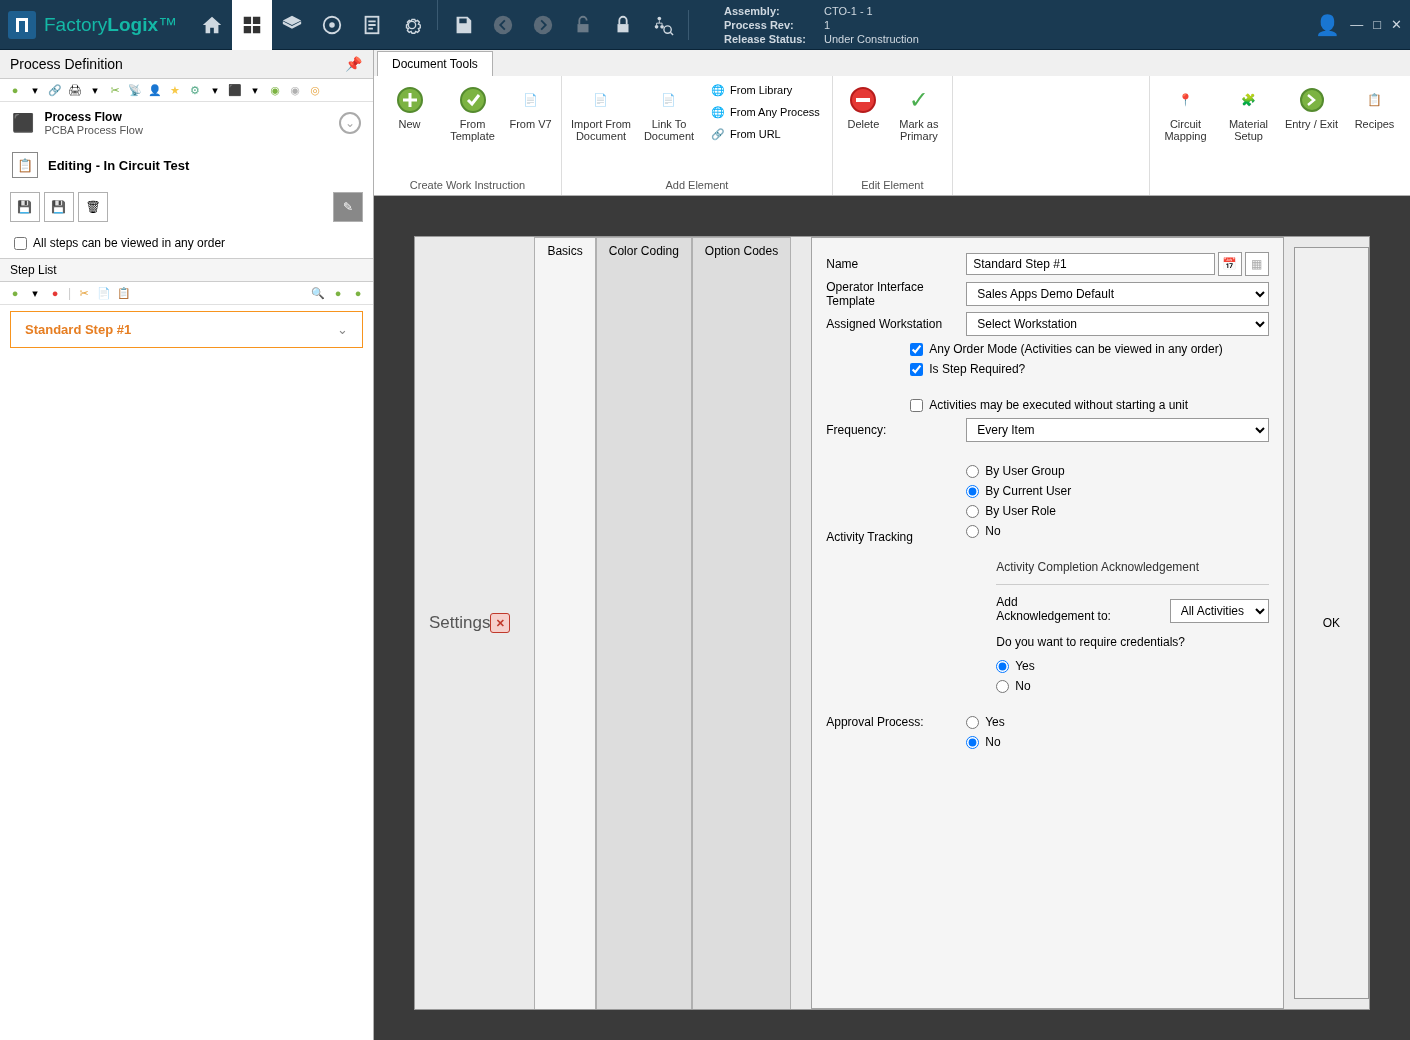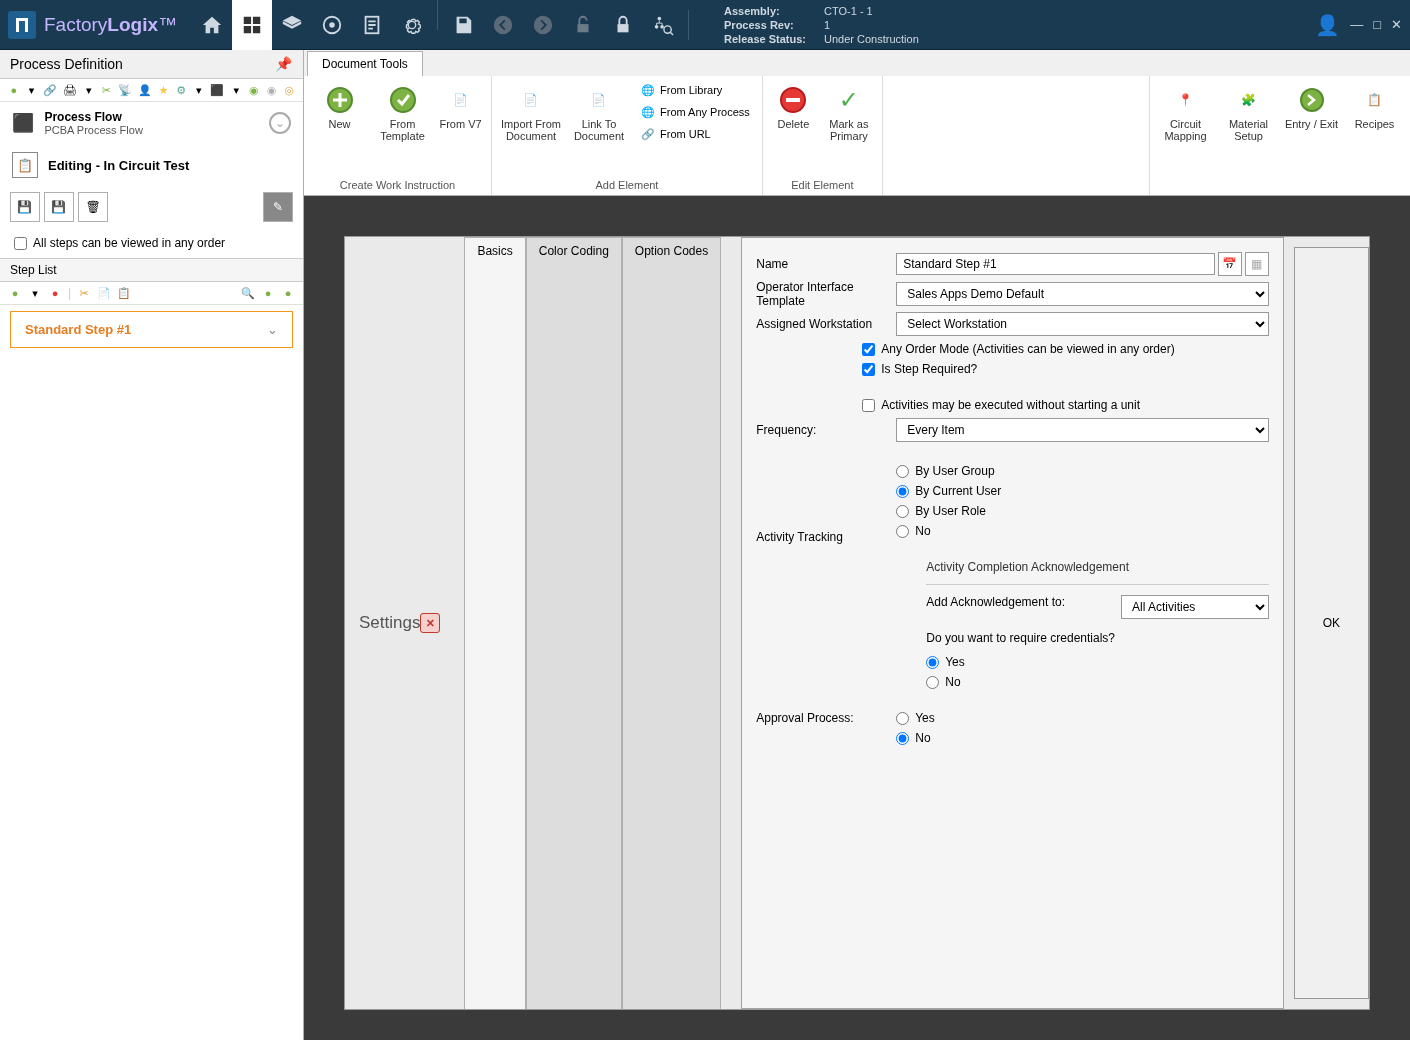--- a/index.html
+++ b/index.html
@@ -2,37 +2,37 @@
 <html><head>
 <meta charset="utf-8">
 <style>
 * { box-sizing: border-box; margin: 0; padding: 0; }
 body { font-family: "Segoe UI", Arial, sans-serif; font-size: 12px; background: #0a3d62; width: 1410px; height: 1040px; overflow: hidden; }
 
 
 .topbar { background: #1a3a52; height: 50px; display: flex; align-items: center; padding: 0 8px; border-bottom: 1px solid #0a2438; }
 .logo-box { width: 28px; height: 28px; background: #1e5f8f; border-radius: 3px; display: flex; align-items: center; justify-content: center; margin-right: 8px; }
 .logo-box svg { fill: white; }
-.logo-text { color: #c4b5fd; font-size: 19px; font-weight: 300; margin-right: 15px; }
+.logo-text { color: #14b8a6; font-size: 19px; font-weight: 300; margin-right: 15px; }
 .logo-text b { font-weight: 600; }
 .top-icons { display: flex; gap: 0; }
 .top-icon { width: 40px; height: 50px; display: flex; align-items: center; justify-content: center; color: #cfd8e0; cursor: pointer; }
 .top-icon.active { background: white; color: #333; }
 .top-icon svg { width: 22px; height: 22px; fill: currentColor; }
 .top-divider { width: 1px; height: 30px; background: #3a5a72; margin: 0 5px; }
 .assembly-info { margin-left: 30px; color: #cfd8e0; font-size: 11px; line-height: 14px; }
 .assembly-info b { font-weight: 600; display: inline-block; width: 100px; }
 .window-controls { margin-left: auto; display: flex; gap: 10px; color: #cfd8e0; align-items: center; }
 .window-controls span { cursor: pointer; font-size: 13px; }
 
 
 .main-layout { display: flex; height: 990px; }
 
 
-.left-panel { width: 304px; background: #fff; border-right: 1px solid #b0b0b0; display: flex; flex-direction: column; }
+.left-panel { width: 374px; background: #fff; border-right: 1px solid #b0b0b0; display: flex; flex-direction: column; }
 .panel-header { background: #f0f0f0; padding: 6px 10px; font-size: 14px; border-bottom: 1px solid #ccc; display: flex; align-items: center; }
 .pin-icon { margin-left: auto; color: #555; }
 .mini-toolbar { padding: 4px 8px; display: flex; gap: 6px; align-items: center; border-bottom: 1px solid #e0e0e0; }
 .mini-icon { width: 14px; height: 14px; display: inline-flex; align-items: center; justify-content: center; font-size: 11px; }
 .process-flow-row { padding: 8px 12px; display: flex; align-items: center; gap: 10px; }
 .flow-icon { font-size: 18px; color: #333; }
 .flow-text { flex: 1; }
 .flow-text .title { font-size: 12px; font-weight: 600; }
 .flow-text .sub { font-size: 11px; color: #555; }
 .circle-arrow { width: 22px; height: 22px; border: 2px solid #aaa; border-radius: 50%; display: flex; align-items: center; justify-content: center; color: #aaa; }
@@ -74,26 +74,26 @@
 .settings-tabs { display: flex; gap: 0; padding: 0 10px; }
 .set-tab { padding: 6px 12px; border: 1px solid #b0b0b0; border-bottom: none; background: #ddd; font-size: 12px; cursor: pointer; }
 .set-tab.active { background: #f5f5f5; }
 .settings-body { background: #f5f5f5; border: 1px solid #a3a3a3; margin: 0 10px; flex: 1; padding: 14px; overflow: auto; }
 .form-row { display: flex; align-items: center; margin-bottom: 4px; }
 .form-label { width: 140px; font-size: 12px; }
 .form-input { flex: 1; border: 1px solid #999; padding: 3px 6px; font-size: 12px; background: #fff; }
 .form-select { flex: 1; border: 1px solid #999; padding: 3px 6px; font-size: 12px; background: #fff; }
 .input-btn { width: 24px; height: 24px; border: 1px solid #999; margin-left: 3px; display: flex; align-items: center; justify-content: center; cursor: pointer; background: #fff; }
 .check-row { display: flex; align-items: center; gap: 6px; font-size: 12px; margin-bottom: 6px; }
-.indent { margin-left: 106px; }
+.indent { margin-left: 84px; }
 .indent2 { margin-left: 170px; }
 .radio-row { display: flex; align-items: center; gap: 6px; font-size: 12px; margin-bottom: 6px; }
 .subsection-title { font-size: 12px; color: #333; margin: 16px 0 10px 0; }
 .hr { border-top: 1px solid #ccc; margin: 4px 0 10px 0; }
-.ack-row { display: flex; align-items: flex-start; font-size: 12px; margin-bottom: 12px; gap: 48px; }
+.ack-row { display: flex; align-items: flex-end; font-size: 12px; margin-bottom: 12px; gap: 48px; }
 .ack-row label { margin-right: 8px; }
 .settings-footer { padding: 10px 0; display: flex; justify-content: flex-end; }
 .ok-btn { padding: 4px 28px; border: 1px solid #999; background: #f0f0f0; cursor: pointer; font-size: 12px; }
 
 input[type=checkbox], input[type=radio] { cursor: pointer; }
 
 svg.icon-green-circle circle { fill: #7cb342; stroke: #558b2f; stroke-width: 2; }
 svg.icon-red-circle circle { fill: #e53935; stroke: #b71c1c; stroke-width: 2; }
 </style>
 </head>

